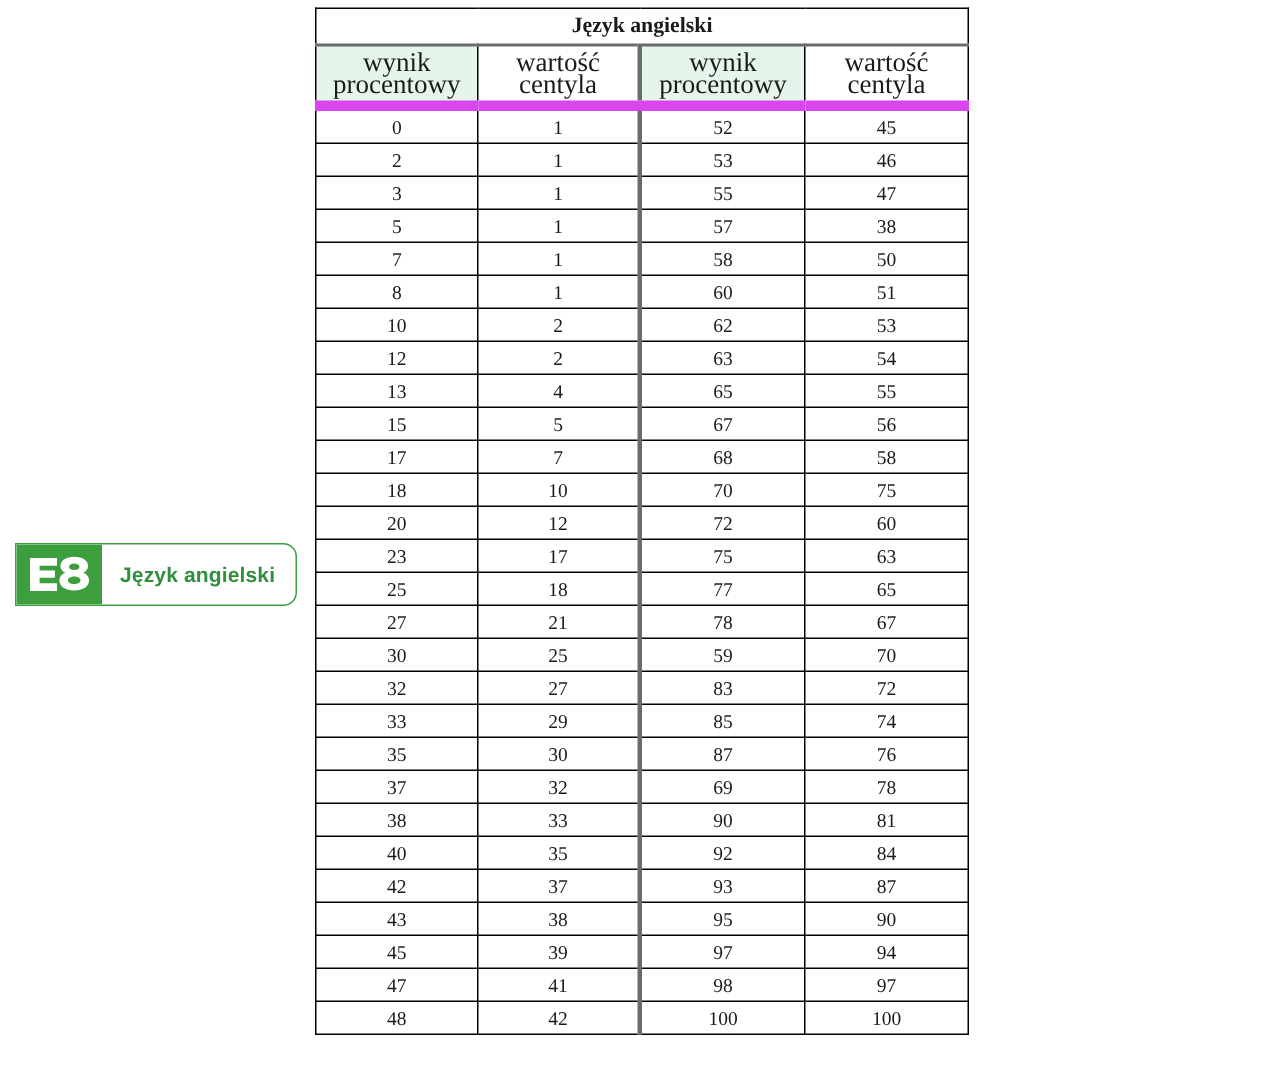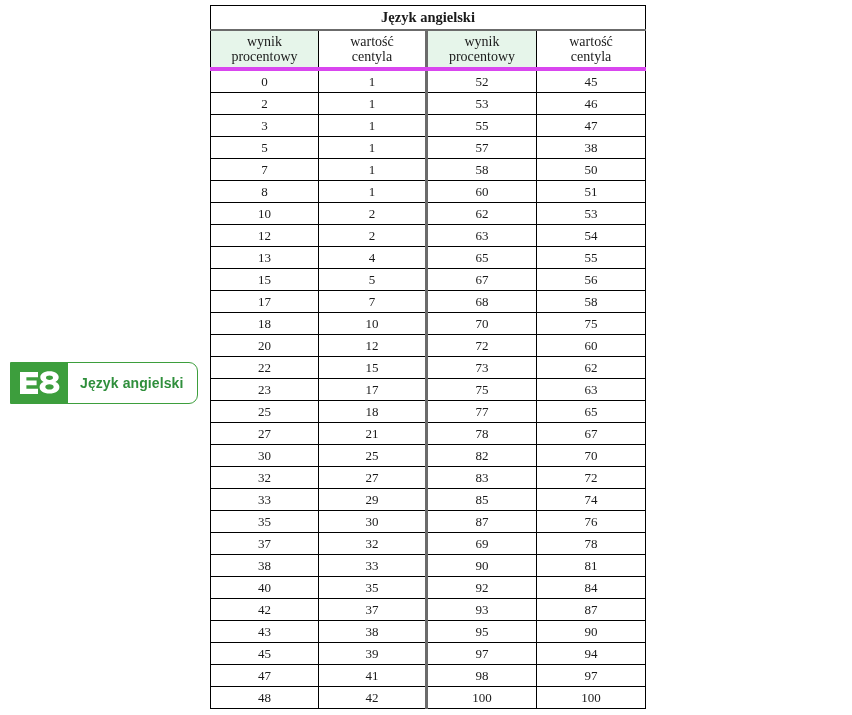--- a/index.html
+++ b/index.html
@@ -85,22 +85,22 @@
     font-weight: bold;
     font-size: 14.5px;
     border-bottom: 2px solid #6b6b6b;
     background: #ffffff;
   }
 
   
   tr.head-row th {
     height: 36px;
     line-height: 15px;
-    font-size: 14px;
-    border-bottom: 4px solid #d946ef;
+    font-size: 18px;
+    border-bottom: 7px solid #d946ef;
   }
   tr.head-row th.shaded { background: #e6f5ea; }
 
   
   td.shaded { background: #e6f5ea; }
 
   
   .divider-right { border-right: 3px solid #6b6b6b !important; }
   .divider-left  { border-left: 3px solid #6b6b6b !important; }
 </style>
@@ -224,47 +224,41 @@
           <td class="shaded divider-left">70</td>
           <td>75</td>
         </tr>
         <tr>
           <td class="shaded">20</td>
           <td class="divider-right">12</td>
           <td class="shaded divider-left">72</td>
           <td>60</td>
         </tr>
         <tr>
-          <td class="shaded">22</td>
-          <td class="divider-right">15</td>
-          <td class="shaded divider-left">73</td>
-          <td>62</td>
-        </tr>
-        <tr>
           <td class="shaded">23</td>
           <td class="divider-right">17</td>
           <td class="shaded divider-left">75</td>
           <td>63</td>
         </tr>
         <tr>
           <td class="shaded">25</td>
           <td class="divider-right">18</td>
           <td class="shaded divider-left">77</td>
           <td>65</td>
         </tr>
         <tr>
           <td class="shaded">27</td>
           <td class="divider-right">21</td>
           <td class="shaded divider-left">78</td>
           <td>67</td>
         </tr>
         <tr>
           <td class="shaded">30</td>
           <td class="divider-right">25</td>
-          <td class="shaded divider-left">82</td>
+          <td class="shaded divider-left">59</td>
           <td>70</td>
         </tr>
         <tr>
           <td class="shaded">32</td>
           <td class="divider-right">27</td>
           <td class="shaded divider-left">83</td>
           <td>72</td>
         </tr>
         <tr>
           <td class="shaded">33</td>

